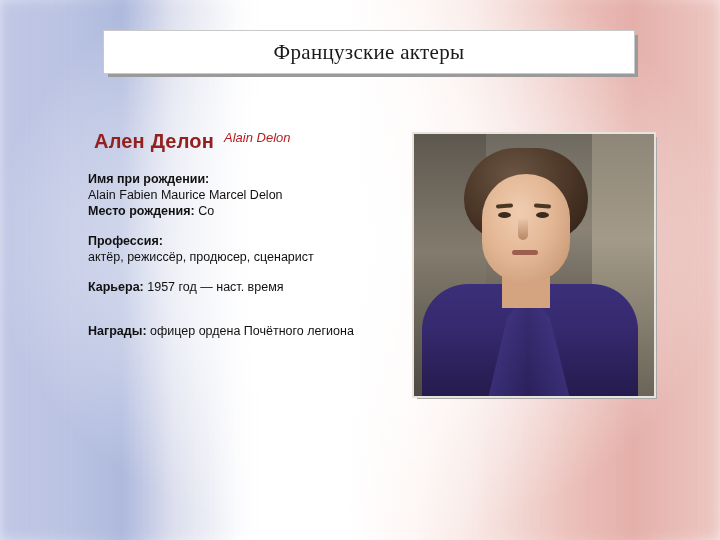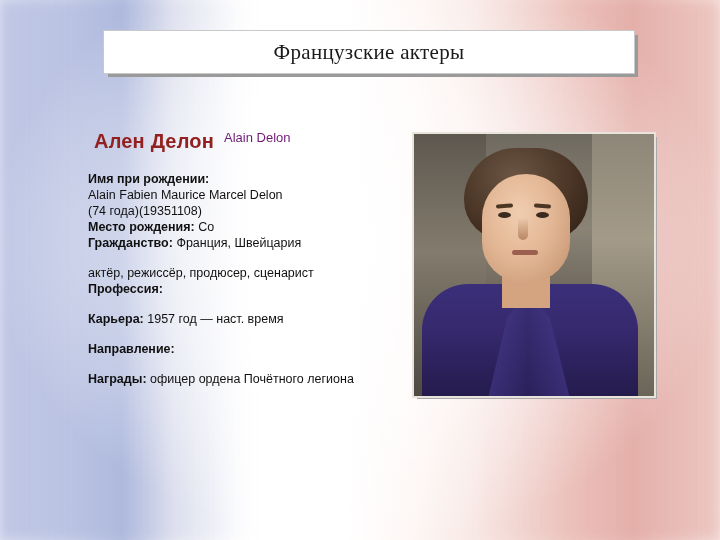--- a/index.html
+++ b/index.html
@@ -96,21 +96,22 @@
     font-size: 20px;
     font-weight: bold;
     color: #92211f;
     letter-spacing: 0.2px;
   }
   .name-en {
     position: absolute;
     left: 224px;
     top: 130px;
     font-size: 13px;
-    color: #701a75;
+    font-style: italic;
+    color: #b91c1c;
   }
 
   
   .info {
     position: absolute;
     left: 88px;
     top: 171px;
     width: 320px;
     font-size: 12.5px;
     line-height: 16px;
@@ -258,36 +259,33 @@
   <div class="title-box">
     <span class="title-text">Французские актеры</span>
   </div>
 
   <div class="name-ru">Ален Делон</div>
   <div class="name-en">Alain Delon</div>
 
   <div class="info">
     <div class="line"><b>Имя при рождении:</b></div>
     <div class="line">Alain Fabien Maurice Marcel Delon</div>
-    <div class="line">(74 года)(19351108)</div>
     <div class="line"><b>Место рождения:</b> <span>Со</span></div>
-    <div class="line"><b>Гражданство:</b> <span>Франция, Швейцария</span></div>
 
     <div class="gap"></div>
 
+    <div class="line"><b>Профессия:</b></div>
     <div class="line">актёр, режиссёр, продюсер, сценарист</div>
-    <div class="line"><b>Профессия:</b></div>
 
     <div class="gap"></div>
 
     <div class="line"><b>Карьера:</b> <span>1957 год — наст. время</span></div>
 
     <div class="gap"></div>
 
-    <div class="line"><b>Направление:</b></div>
 
     <div class="gap"></div>
 
     <div class="line"><b>Награды:</b> <span>офицер ордена Почётного легиона</span></div>
   </div>
 
   <div class="photo-shadow"></div>
   <div class="photo-frame">
     <div class="photo">
       <div class="ph-bg"></div>

